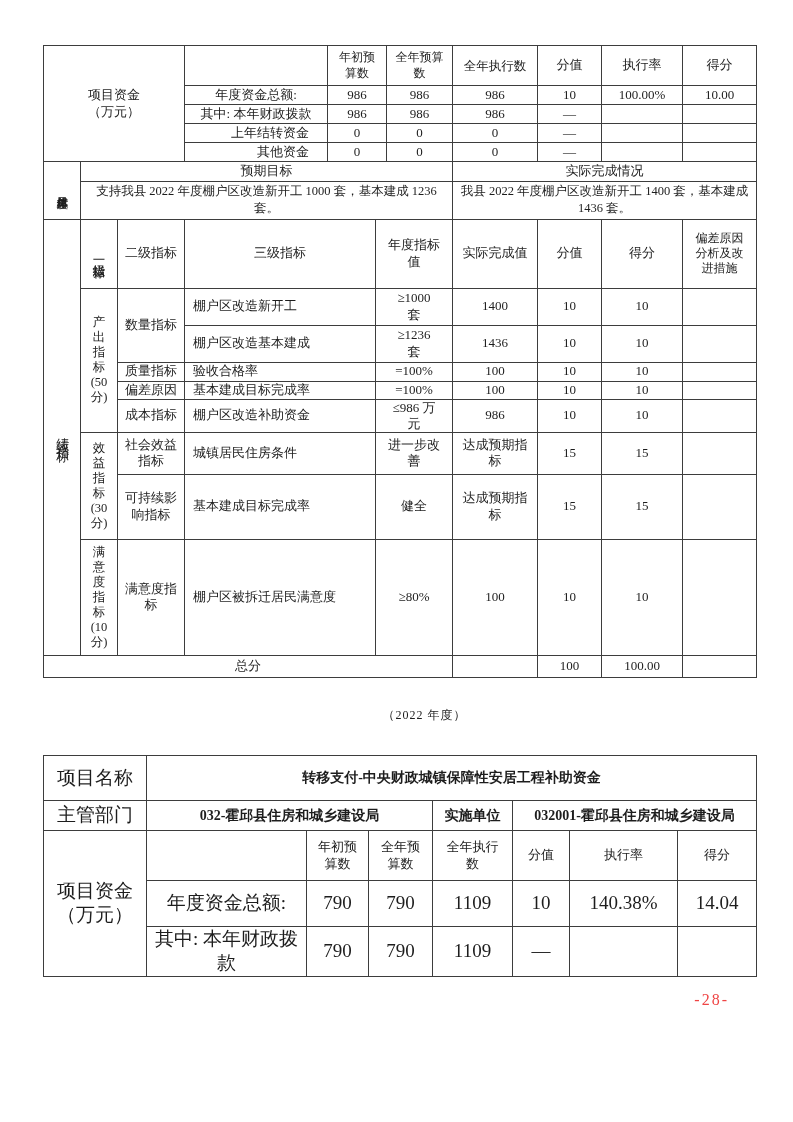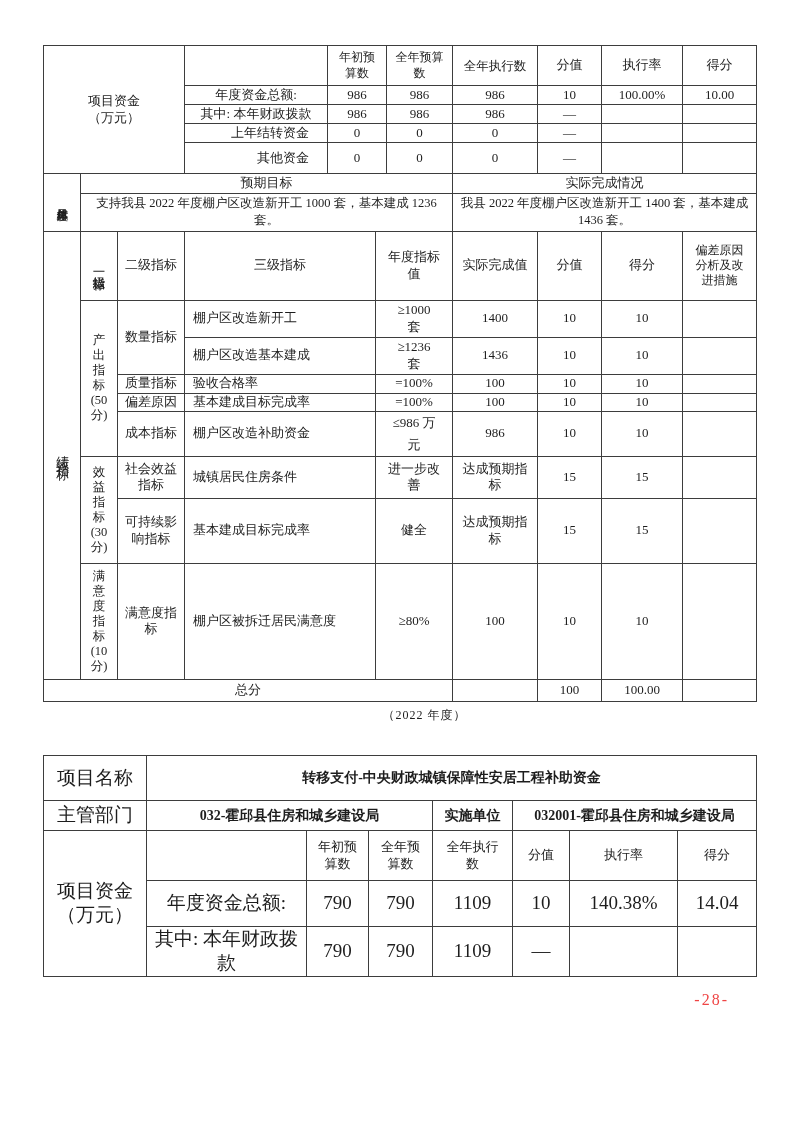--- a/index.html
+++ b/index.html
@@ -106,21 +106,21 @@
     </tr>
     <tr style="height:19px">
       <td class="novpad rt">上年结转资金</td>
       <td colspan="2" class="novpad">0</td>
       <td class="novpad">0</td>
       <td class="novpad">0</td>
       <td class="novpad">—</td>
       <td class="novpad"></td>
       <td class="novpad"></td>
     </tr>
-    <tr style="height:31px">
+    <tr style="height:19px">
       <td class="novpad rt">其他资金</td>
       <td colspan="2" class="novpad">0</td>
       <td class="novpad">0</td>
       <td class="novpad">0</td>
       <td class="novpad">—</td>
       <td class="novpad"></td>
       <td class="novpad"></td>
     </tr>
 
     <tr style="height:19px">
@@ -187,21 +187,21 @@
       <td colspan="2" class="left novpad">基本建成目标完成率</td>
       <td colspan="2" class="novpad">=100%</td>
       <td class="novpad">100</td>
       <td class="novpad">10</td>
       <td class="novpad">10</td>
       <td></td>
     </tr>
     <tr style="height:31px">
       <td class="novpad">成本指标</td>
       <td colspan="2" class="left novpad">棚户区改造补助资金</td>
-      <td colspan="2" class="novpad" style="line-height:22px">≤986 万
+      <td colspan="2" class="novpad" style="line-height:16px">≤986 万
 元</td>
       <td class="novpad">986</td>
       <td class="novpad">10</td>
       <td class="novpad">10</td>
       <td></td>
     </tr>
 
     <tr style="height:42px">
       <td rowspan="2" class="l1lab">效
 益

